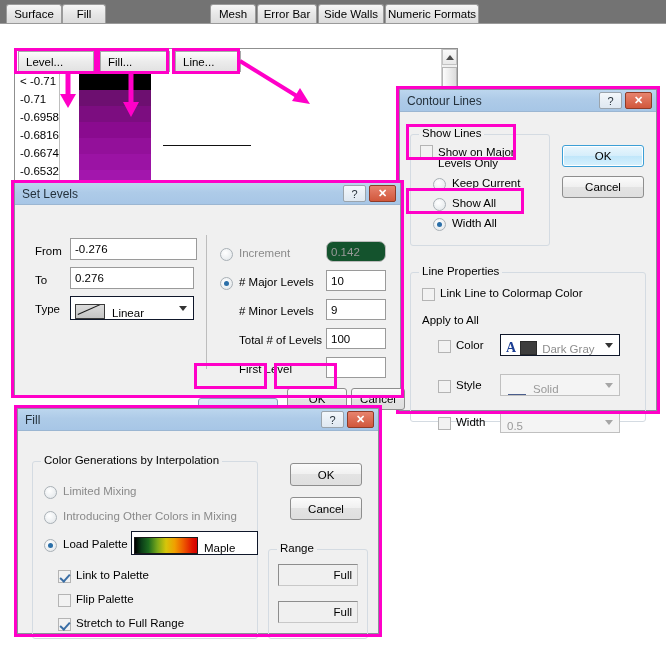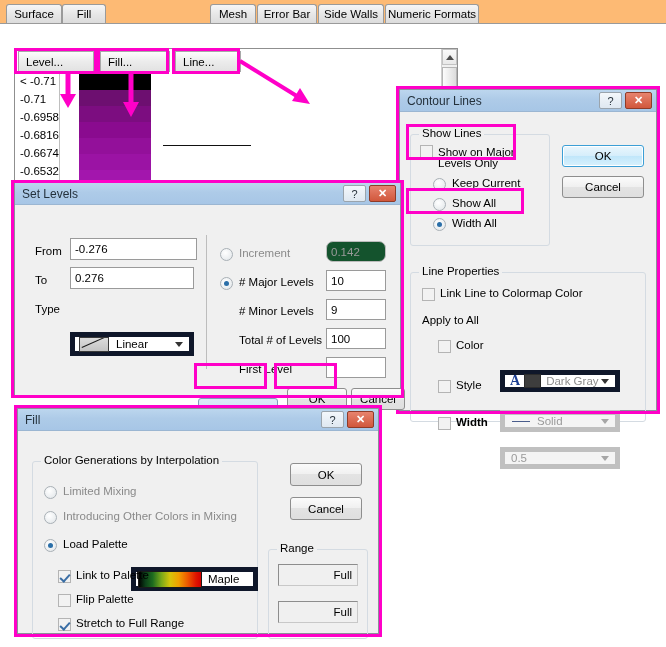--- a/index.html
+++ b/index.html
@@ -10,21 +10,21 @@
     font-family: "Liberation Sans", sans-serif;
     font-size: 11px;
     color: #000;
     overflow: hidden;
   }
   #root { position: relative; width: 666px; height: 647px; }
 
   
   .tabstrip {
     position: absolute; left: 0; top: 0; width: 666px; height: 24px;
-    background: #fdba74;
+    background: #737373;
   }
   .tab {
     position: absolute; top: 4px; height: 19px;
     background: linear-gradient(to bottom, #f6f6f6 0%, #e6e6e6 55%, #dcdcdc 100%);
     border: 1px solid #9a9a9a;
     border-bottom: none;
     border-radius: 3px 3px 0 0;
     display: flex; align-items: center; justify-content: center;
     padding: 0 6px;
     font-size: 11.5px;
@@ -199,24 +199,23 @@
   .check.on::after {
     content: "";
     position: absolute; left: 3px; top: 1px;
     width: 4px; height: 8px;
     border: solid #3a6ea5; border-width: 0 2px 2px 0;
     transform: rotate(42deg);
   }
 
   .combo {
     position: absolute; background: #fff;
-    border: 5px solid #0f172a;
-    display: flex; align-items: center;
+    border: 1px solid #0f172a;
+    display: flex; align-items: flex-end;
     font-size: 11.5px;
-    margin-top: 36px;
   }
   .combo.dim { background: #f4f4f4; color: #9a9a9a; border-color: #c0c0c0; }
   .combo .arrow {
     position: absolute; right: 6px; top: 50%; margin-top: -2px;
     width: 0; height: 0;
     border-left: 4px solid transparent; border-right: 4px solid transparent;
     border-top: 5px solid #333;
   }
   .combo.dim .arrow { border-top-color: #a6a6a6; }
 
@@ -391,21 +390,21 @@
 
       <div class="check" style="left:38px; top:268px;"></div>
       <span class="lbl" style="left:56px; top:267px;">Style</span>
       <div class="combo dim" style="left:100px; top:262px; width:120px; height:22px;">
         <span class="solidline" style="margin-left:7px;"></span>
         <span style="margin-left:7px;">Solid</span>
         <span class="arrow"></span>
       </div>
 
       <div class="check" style="left:38px; top:305px;"></div>
-      <span class="lbl" style="left:56px; top:304px;font-weight:bold;">Width</span>
+      <span class="lbl" style="left:56px; top:304px;">Width</span>
       <div class="combo dim" style="left:100px; top:299px; width:120px; height:22px;">
         <span style="margin-left:6px;">0.5</span>
         <span class="arrow"></span>
       </div>
     </div>
   </div>
 
   <div class="hl" style="left:396px; top:86px; width:264px; height:328px;"></div>
   <div class="hl" style="left:406px; top:124px; width:110px; height:36px;"></div>
   <div class="hl" style="left:406px; top:188px; width:118px; height:26px;"></div>

